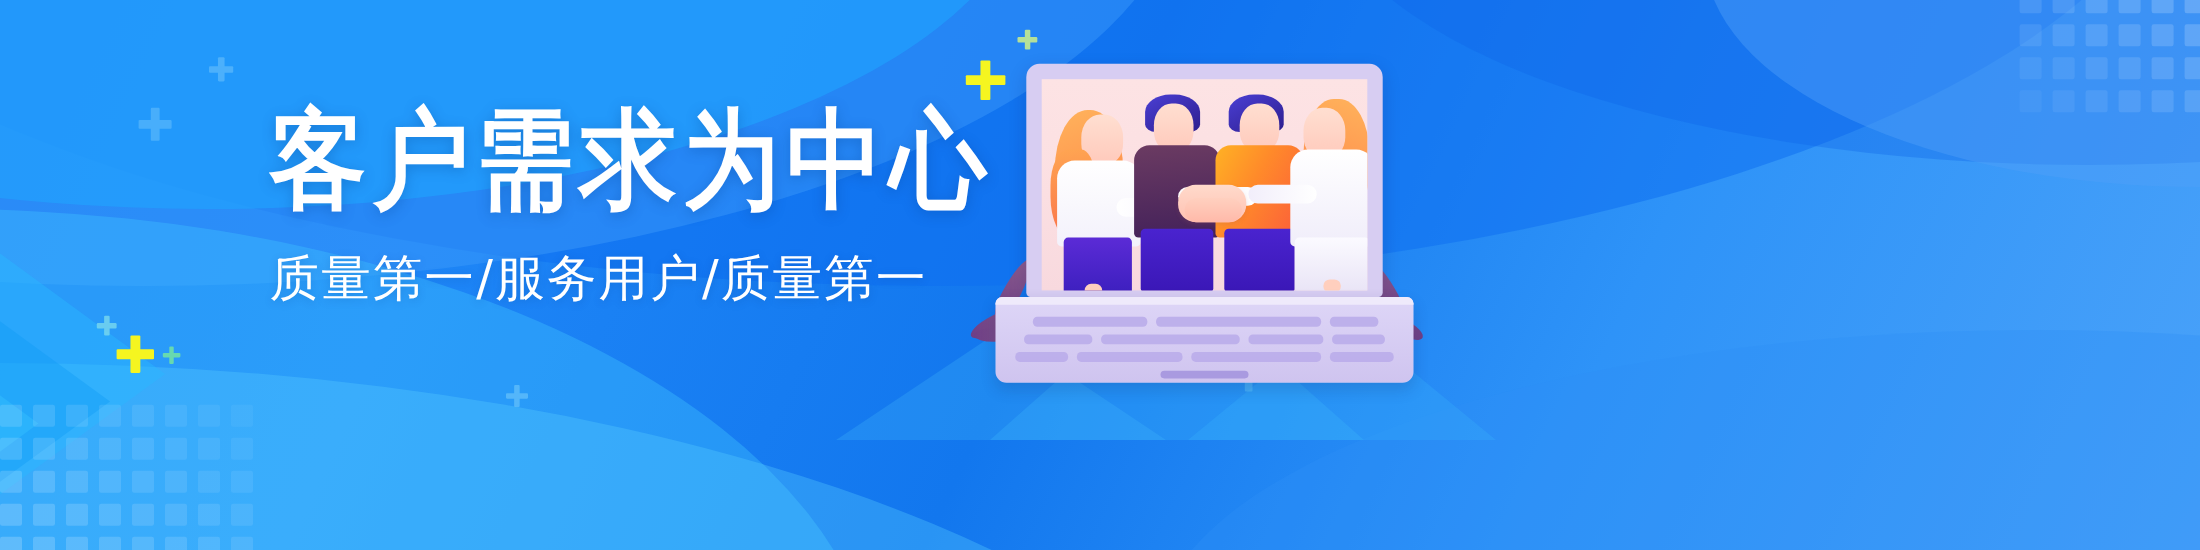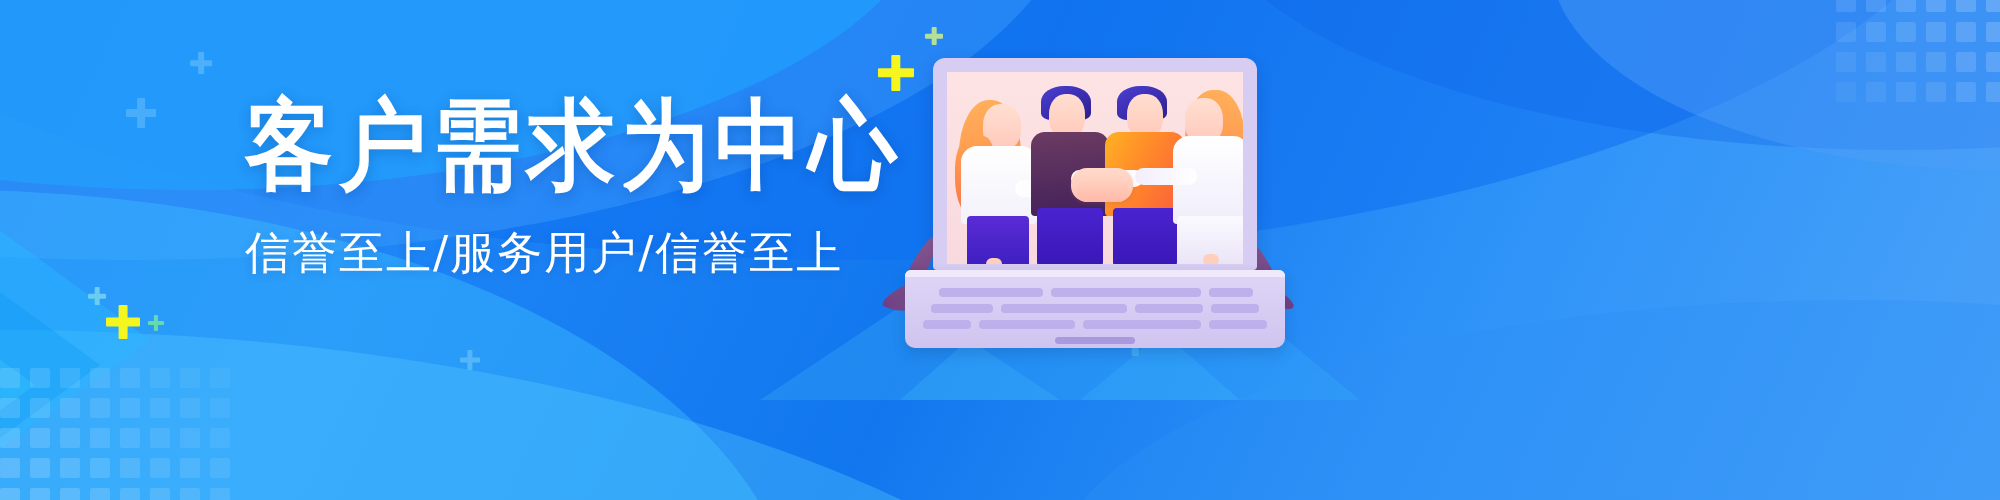--- a/index.html
+++ b/index.html
@@ -202,21 +202,21 @@
   <div class="plus" style="left:106px;top:305px;width:34px;height:34px;color:#f5f520;"></div>
   <div class="plus" style="left:148px;top:315px;width:16px;height:16px;color:#6ee0a8;opacity:.9;"></div>
   <div class="plus" style="left:88px;top:287px;width:18px;height:18px;color:#79d9ee;opacity:.8;"></div>
   <div class="plus" style="left:190px;top:52px;width:22px;height:22px;color:#6fc4fb;opacity:.55;"></div>
   <div class="plus" style="left:126px;top:98px;width:30px;height:30px;color:#6fc4fb;opacity:.5;"></div>
   <div class="plus" style="left:460px;top:350px;width:20px;height:20px;color:#7fd2fb;opacity:.5;"></div>
   <div class="plus" style="left:1122px;top:330px;width:26px;height:26px;color:#63c8fb;opacity:.45;"></div>
 
   <div class="text-block">
     <div class="headline">客户需求为中心</div>
-    <div class="subline">信誉至上/服务用户/信誉至上</div>
+    <div class="subline">质量第一/服务用户/质量第一</div>
   </div>
 
   <div class="laptop">
 
     <div class="leaf" style="left:8px;top:175px;width:16px;height:62px;transform:rotate(28deg);"></div>
     <div class="leaf" style="left:-4px;top:205px;width:15px;height:58px;transform:rotate(62deg);"></div>
     <div class="leaf" style="left:-2px;top:222px;width:13px;height:48px;transform:rotate(88deg);"></div>
     <div class="leaf" style="left:348px;top:178px;width:16px;height:60px;transform:rotate(-28deg);"></div>
     <div class="leaf" style="left:356px;top:208px;width:15px;height:56px;transform:rotate(-62deg);"></div>
     <div class="leaf" style="left:352px;top:224px;width:13px;height:46px;transform:rotate(-88deg);"></div>

